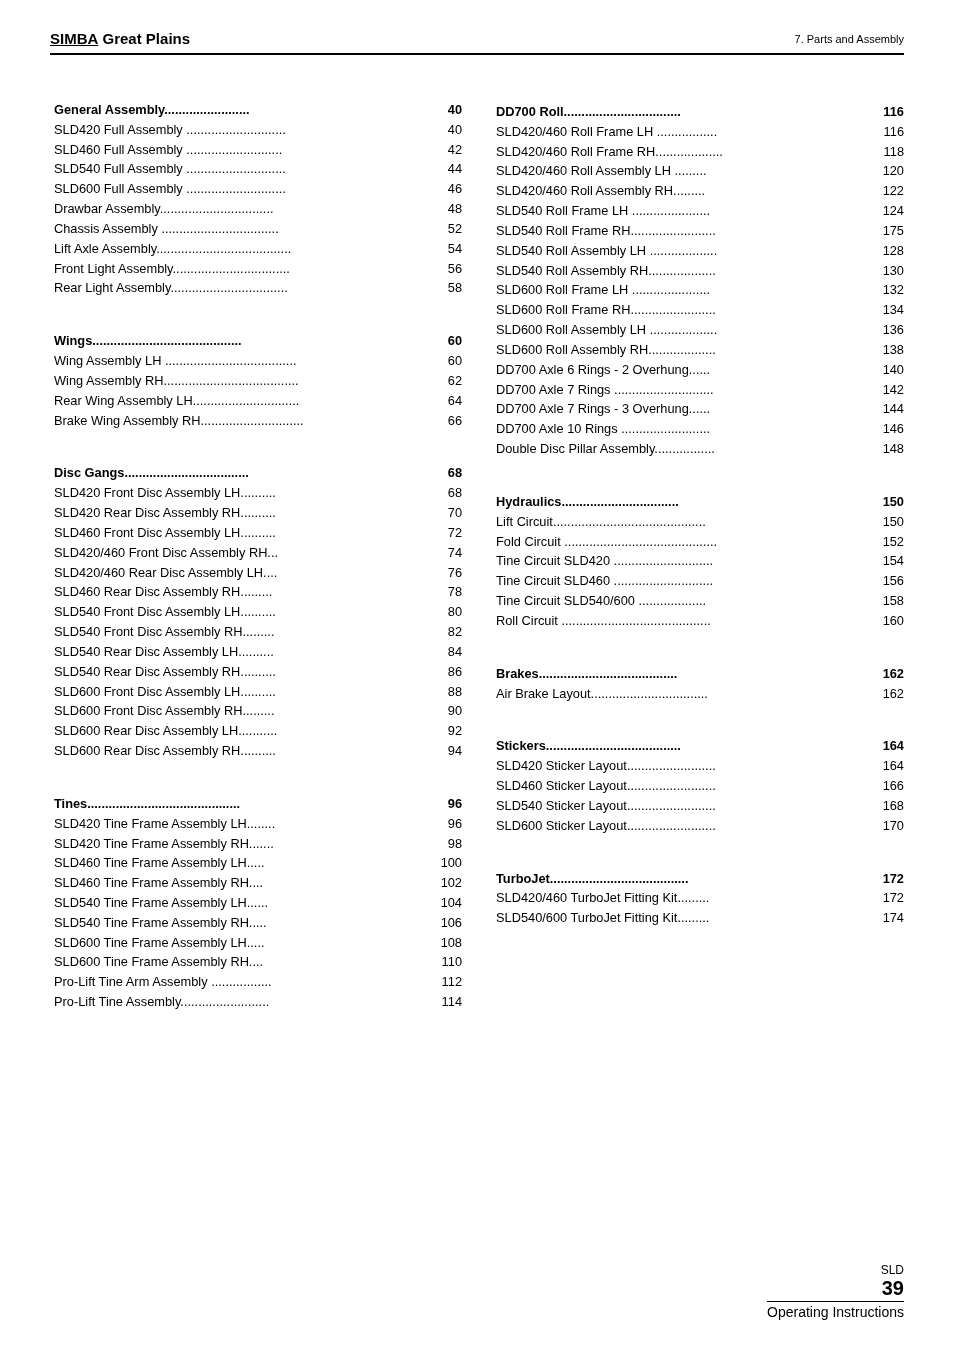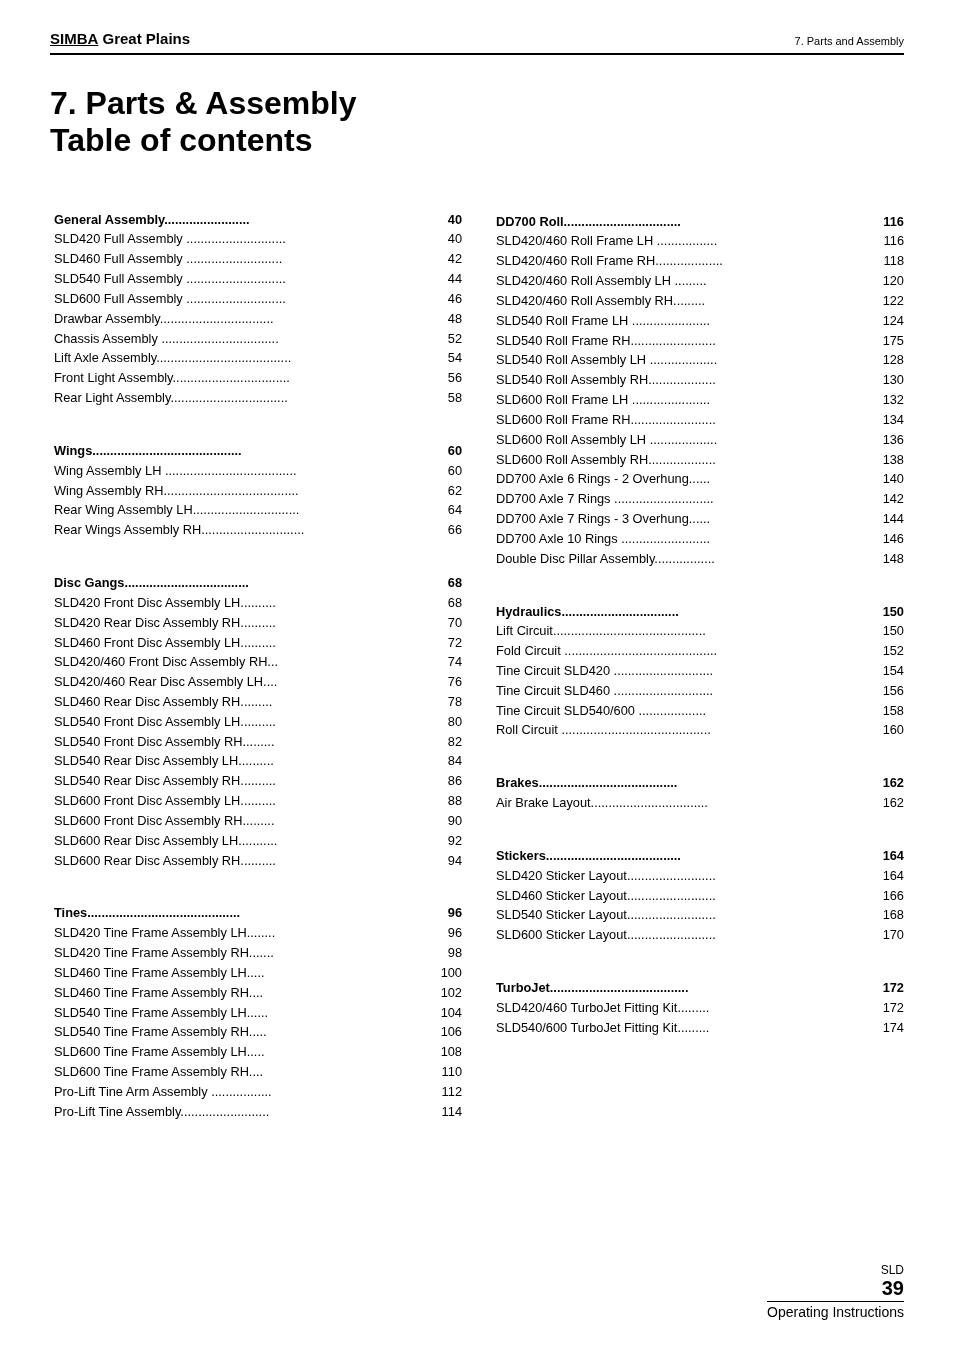--- a/index.html
+++ b/index.html
@@ -14,24 +14,24 @@
     }
     .page {
       width: 954px;
       min-height: 1350px;
       padding: 30px 50px 60px 50px;
       position: relative;
     }
     .header {
       display: flex;
       justify-content: space-between;
-      align-items: flex-end;
+      align-items: center;
       border-bottom: 2px solid #000;
       padding-bottom: 6px;
-      margin-bottom: 30px;
+      margin-bottom: 12px;
     }
     .header-left {
       font-size: 15px;
       font-weight: bold;
     }
     .header-left .simba {
       font-weight: 900;
       text-decoration: underline;
     }
     .header-right {
@@ -106,24 +106,20 @@
 <body>
 
 <div class="page">
   <div class="header">
     <div class="header-left">
       <span class="simba">SIMBA</span><span> Great Plains</span>
     </div>
     <div class="header-right">7. Parts and Assembly</div>
   </div>
 
-  <div class="page-title">
-    <div>7. Parts &amp; Assembly</div>
-    <div>Table of contents</div>
-  </div>
 
   <div class="main-content">
     <div class="left-col" id="left-col">
         <div class="section-block">
           <div class="toc-entry bold-entry">
             <span class="entry-label">General Assembly........................</span>
             <span class="entry-page">40</span>
           </div>
           <div class="toc-entry">
             <span class="entry-label">SLD420 Full Assembly ............................</span>
@@ -173,21 +169,21 @@
           </div>
           <div class="toc-entry">
             <span class="entry-label">Wing Assembly RH......................................</span>
             <span class="entry-page">62</span>
           </div>
           <div class="toc-entry">
             <span class="entry-label">Rear Wing Assembly LH..............................</span>
             <span class="entry-page">64</span>
           </div>
           <div class="toc-entry">
-            <span class="entry-label">Rear Wings Assembly RH.............................</span>
+            <span class="entry-label">Brake Wing Assembly RH.............................</span>
             <span class="entry-page">66</span>
           </div>
         </div>
         <div class="section-block">
           <div class="toc-entry bold-entry">
             <span class="entry-label">Disc Gangs...................................</span>
             <span class="entry-page">68</span>
           </div>
           <div class="toc-entry">
             <span class="entry-label">SLD420 Front Disc Assembly LH..........</span>

